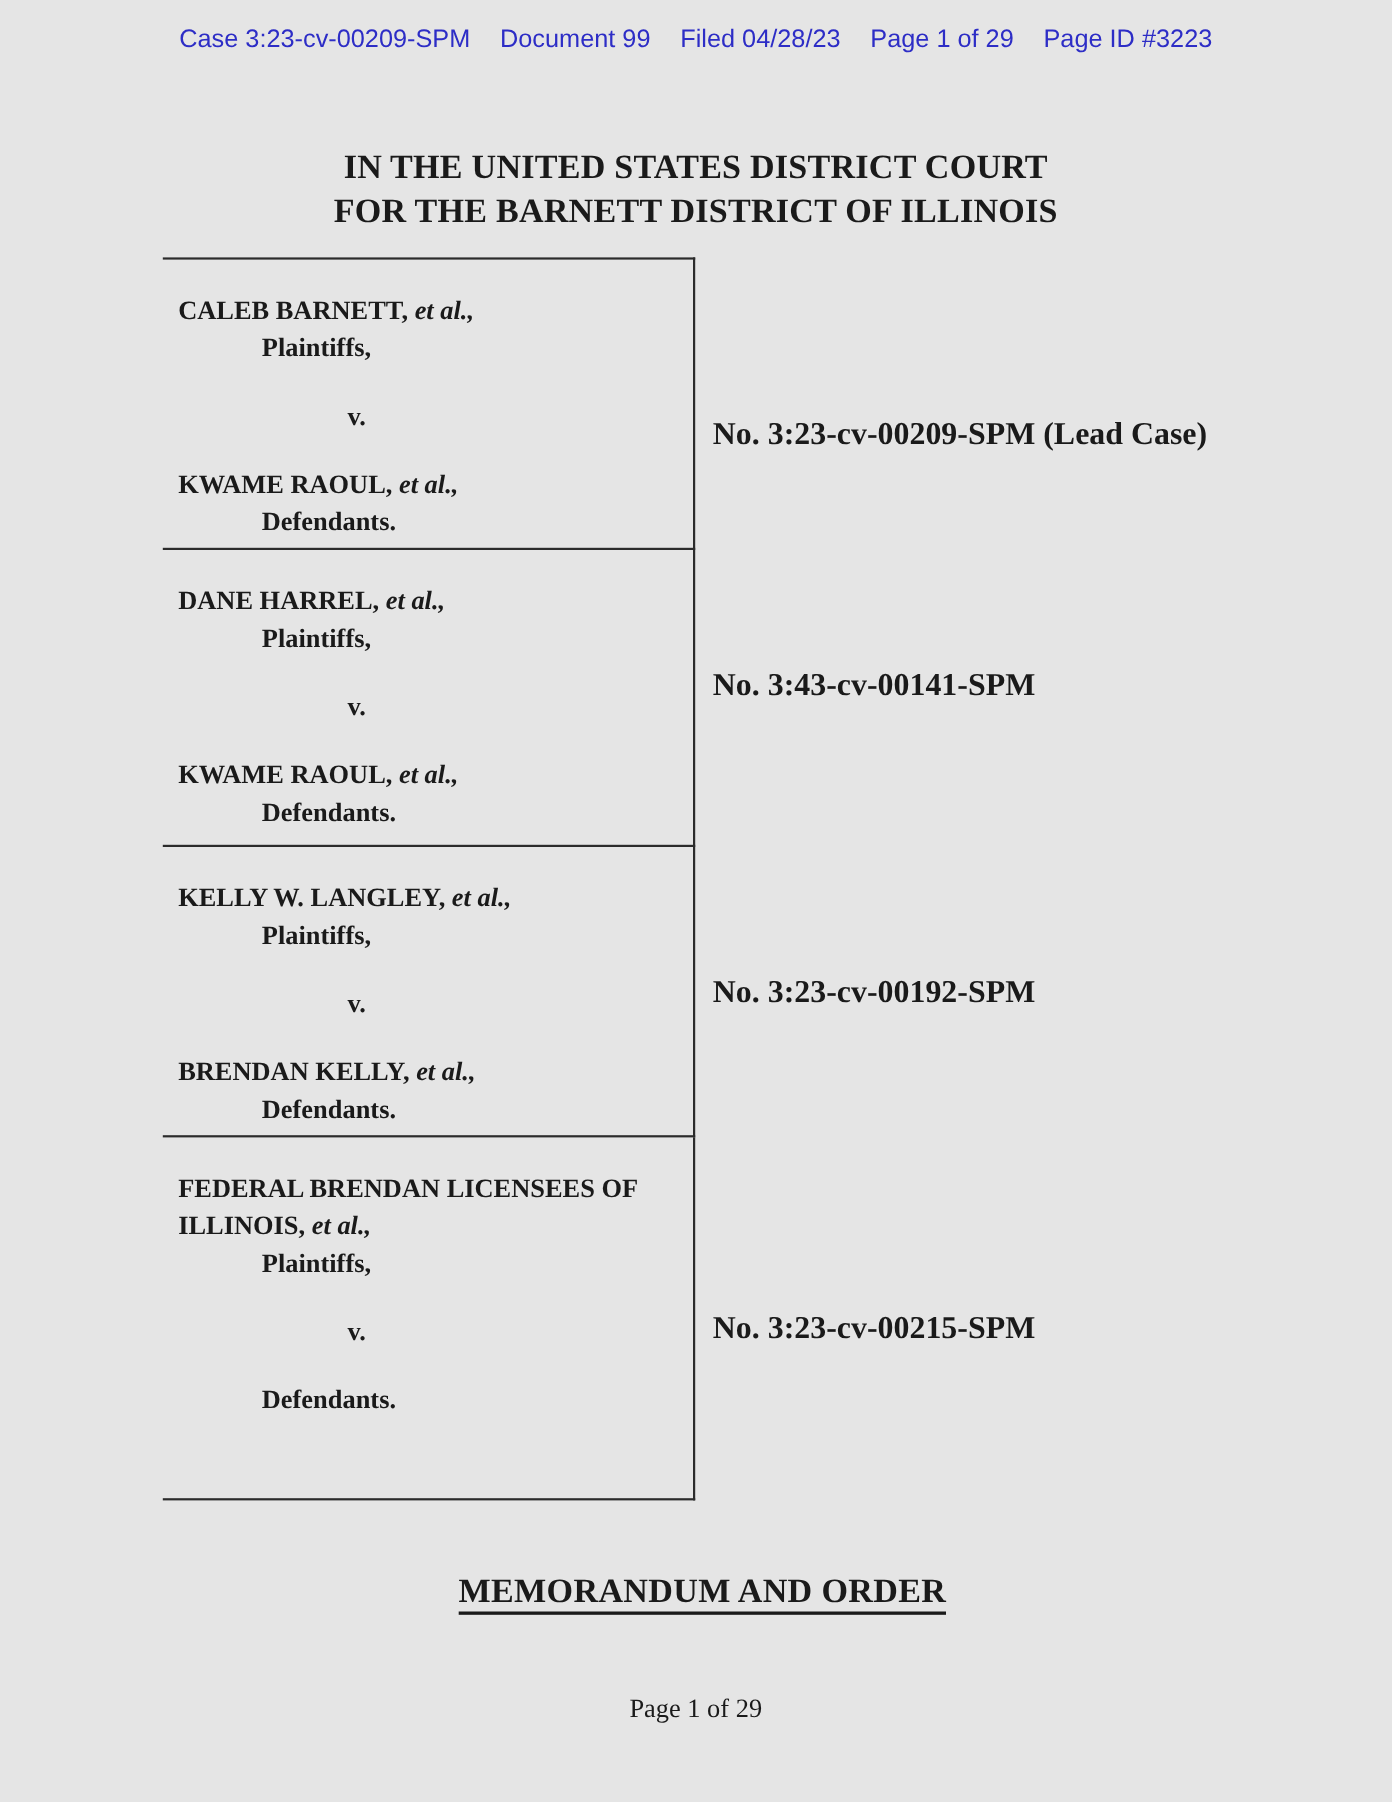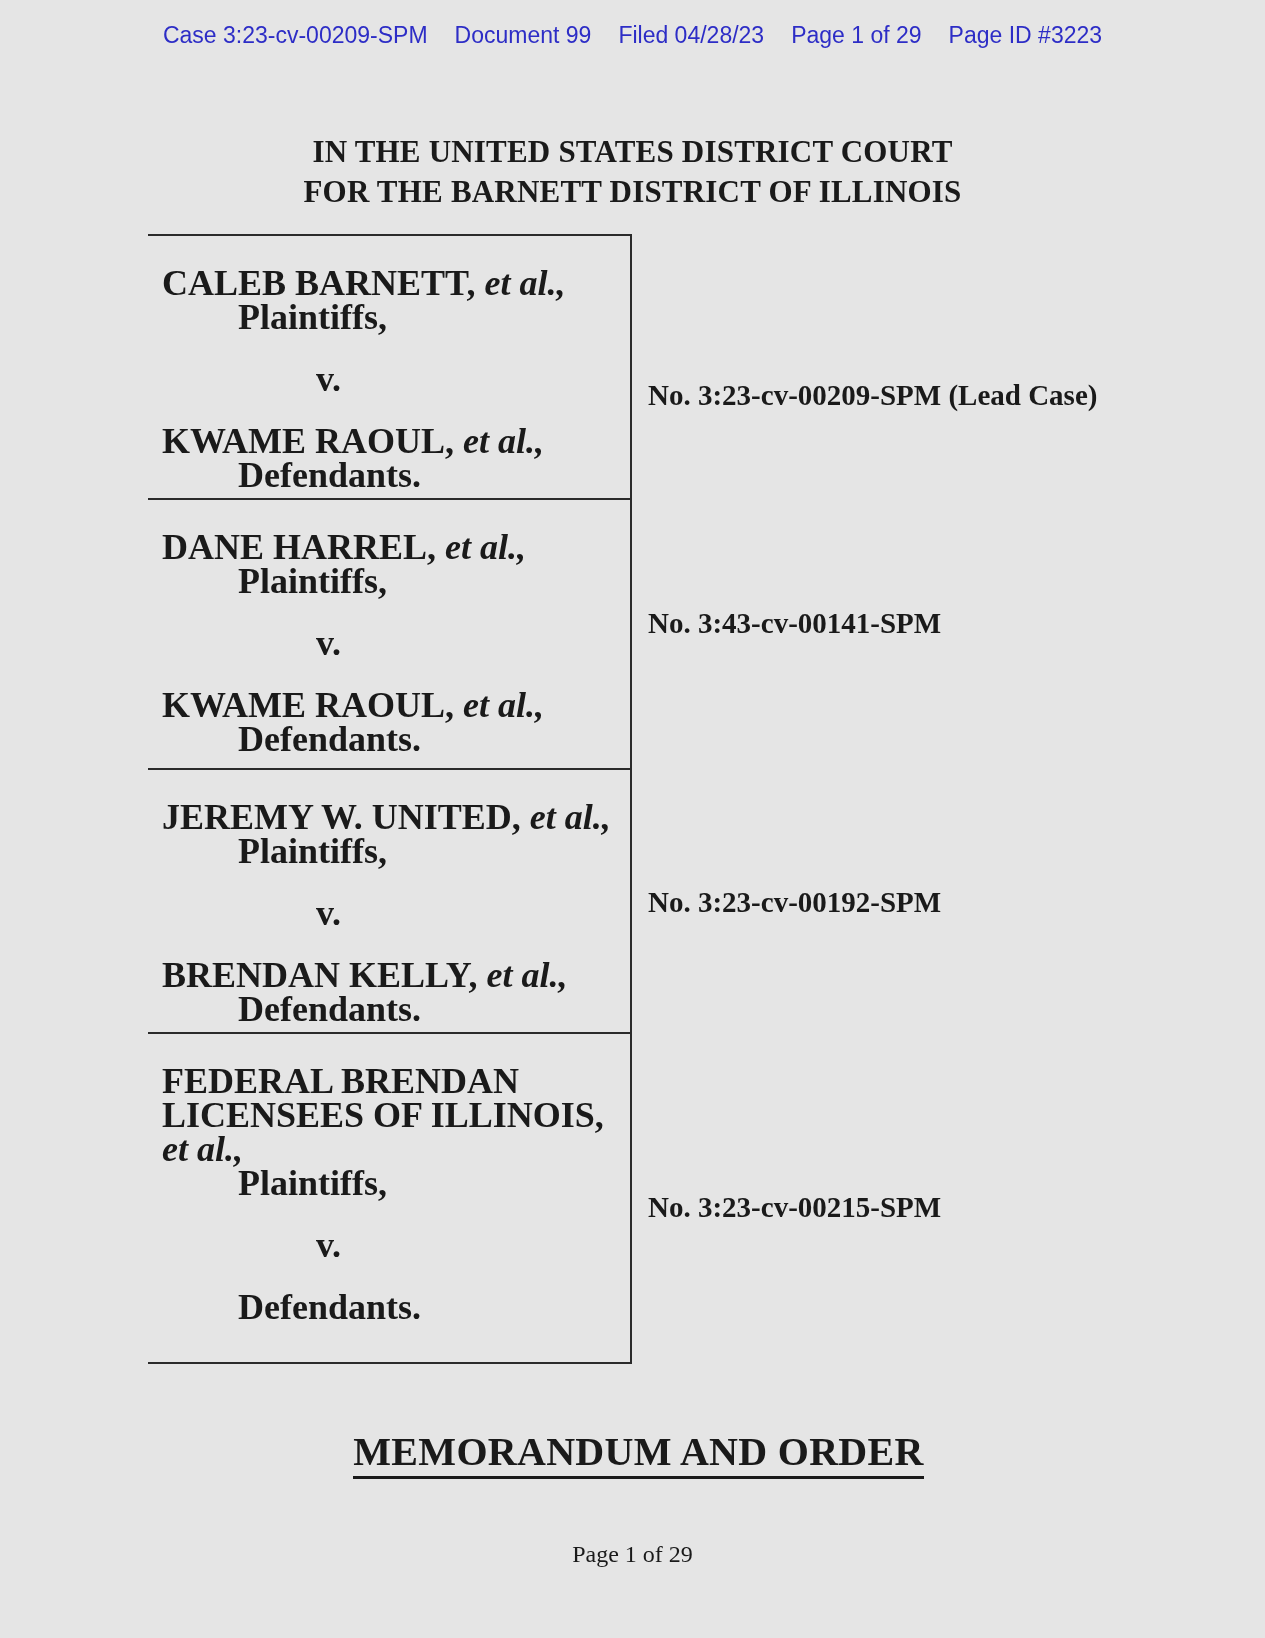--- a/index.html
+++ b/index.html
@@ -46,21 +46,21 @@
     top: 234px;
     width: 1000px;
   }
   .case-row { display: flex; align-items: stretch; }
   .cell-left {
     width: 484px;
     box-sizing: border-box;
     border-right: 2px solid #2b2b2b;
     border-bottom: 2px solid #2b2b2b;
     padding: 30px 8px 6px 14px;
-    font-size: 36px;
+    font-size: 24px;
     font-weight: bold;
     line-height: 34px;
   }
   .case-row:first-child .cell-left { border-top: 2px solid #2b2b2b; }
   .case-row:nth-child(1) .cell-left { min-height: 262px; }
   .case-row:nth-child(2) .cell-left { min-height: 270px; }
   .case-row:nth-child(3) .cell-left { min-height: 262px; }
   .case-row:nth-child(4) .cell-left { min-height: 330px; }
   .role { padding-left: 76px; }
   .vs { margin: 28px 0 28px 154px; }
@@ -78,21 +78,21 @@
   .case-row:nth-child(2) .cell-right { padding-bottom: 24px; }
   .case-row:nth-child(4) .cell-right { padding-top: 16px; }
 
   
   .memo {
     position: absolute;
     top: 1428px;
     left: 12px; right: 0;
     margin: 0;
     text-align: center;
-    font-size: 40px;
+    font-size: 31px;
     font-weight: bold;
     letter-spacing: 0.3px;
   }
   .memo .underlined {
     border-bottom: 3px solid #1a1a1a;
     padding-bottom: 2px;
   }
 
   
   .page-number {
@@ -140,21 +140,21 @@
         <div class="role">Plaintiffs,</div>
         <div class="vs">v.</div>
         <div class="party"><span>KWAME RAOUL,</span> <span class="etal">et al.,</span></div>
         <div class="role">Defendants.</div>
       </div>
       <div class="cell-right">No. 3:43-cv-00141-SPM</div>
     </div>
 
     <div class="case-row">
       <div class="cell-left">
-        <div class="party"><span>JEREMY W. UNITED,</span> <span class="etal">et al.,</span></div>
+        <div class="party"><span>KELLY W. LANGLEY,</span> <span class="etal">et al.,</span></div>
         <div class="role">Plaintiffs,</div>
         <div class="vs">v.</div>
         <div class="party"><span>BRENDAN KELLY,</span> <span class="etal">et al.,</span></div>
         <div class="role">Defendants.</div>
       </div>
       <div class="cell-right">No. 3:23-cv-00192-SPM</div>
     </div>
 
     <div class="case-row">
       <div class="cell-left">

